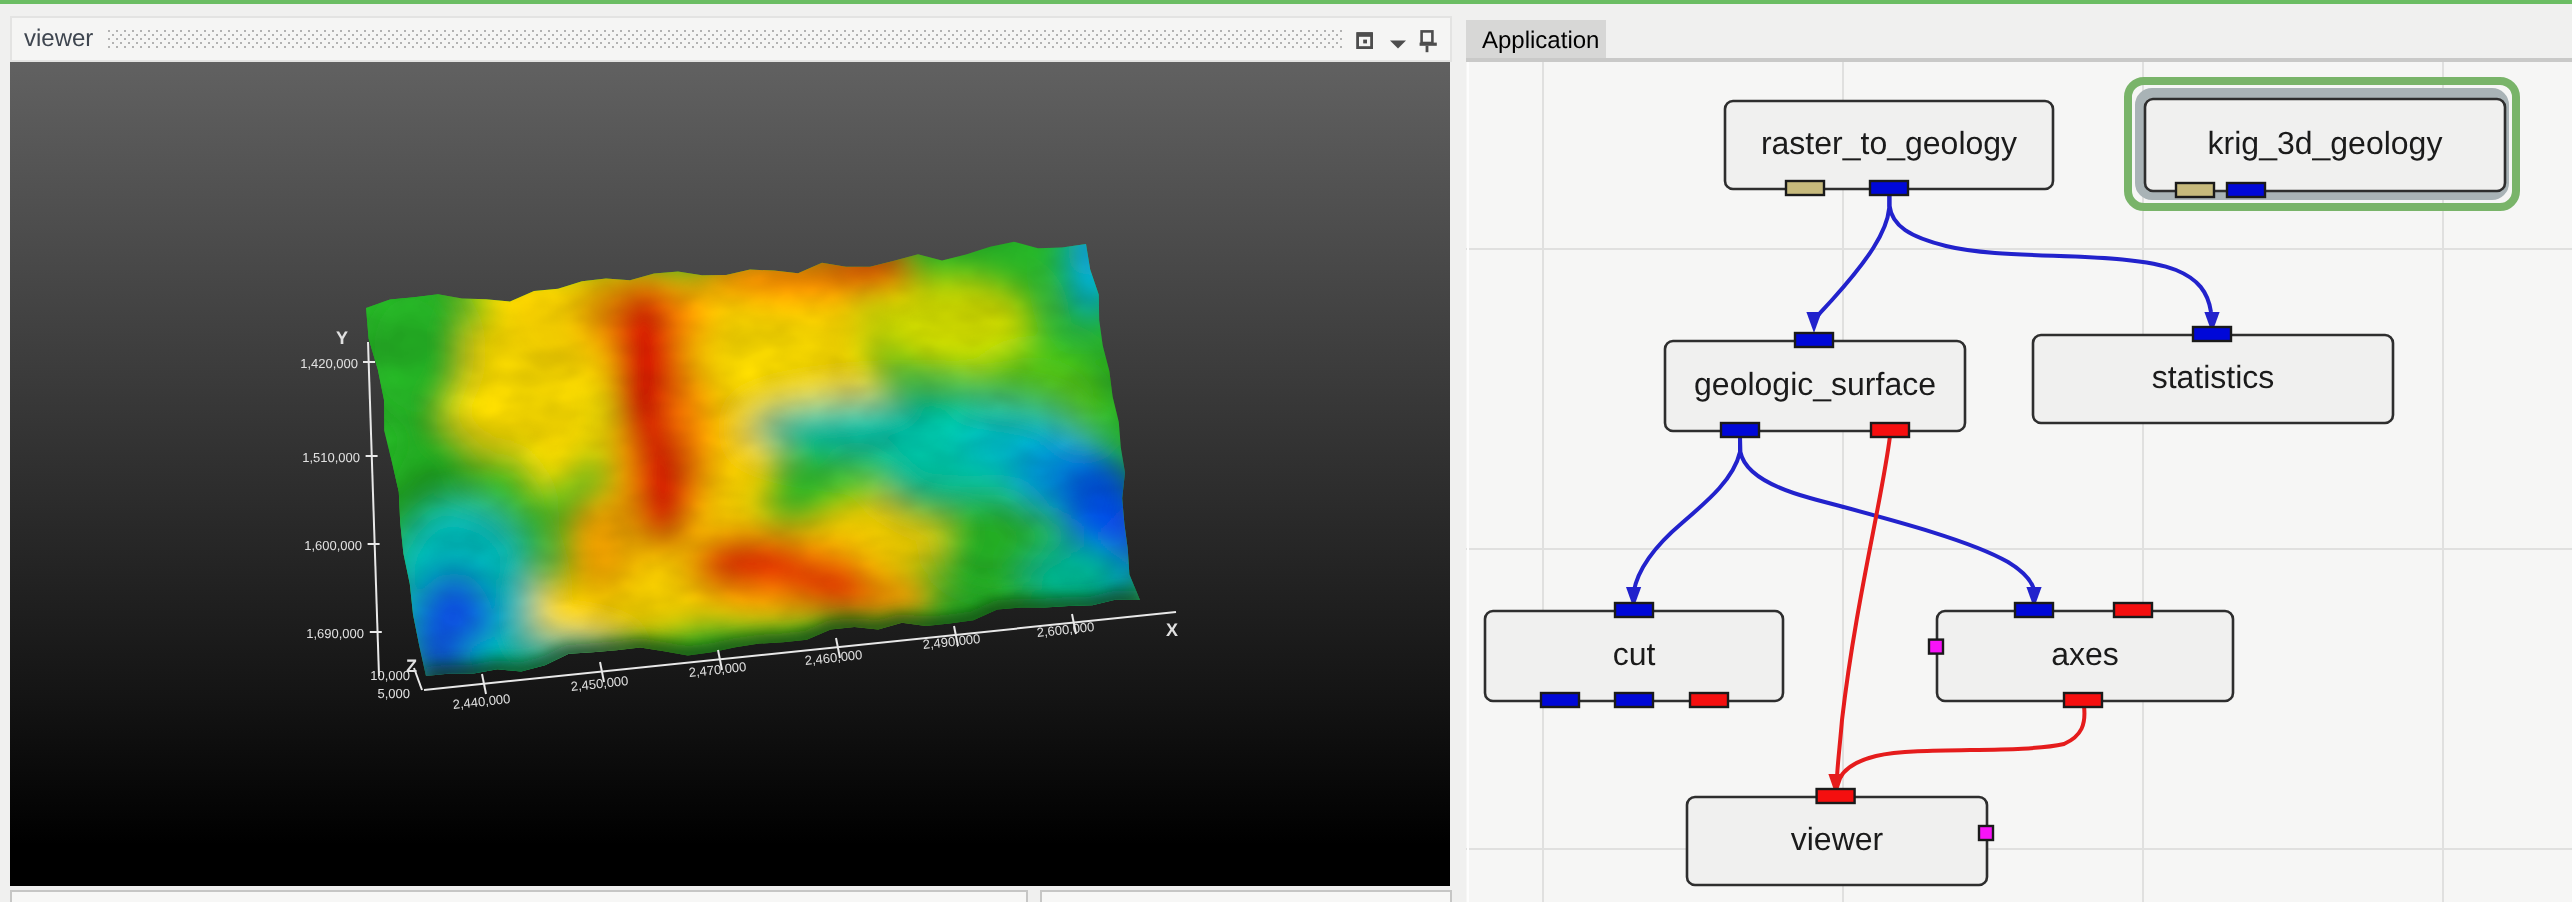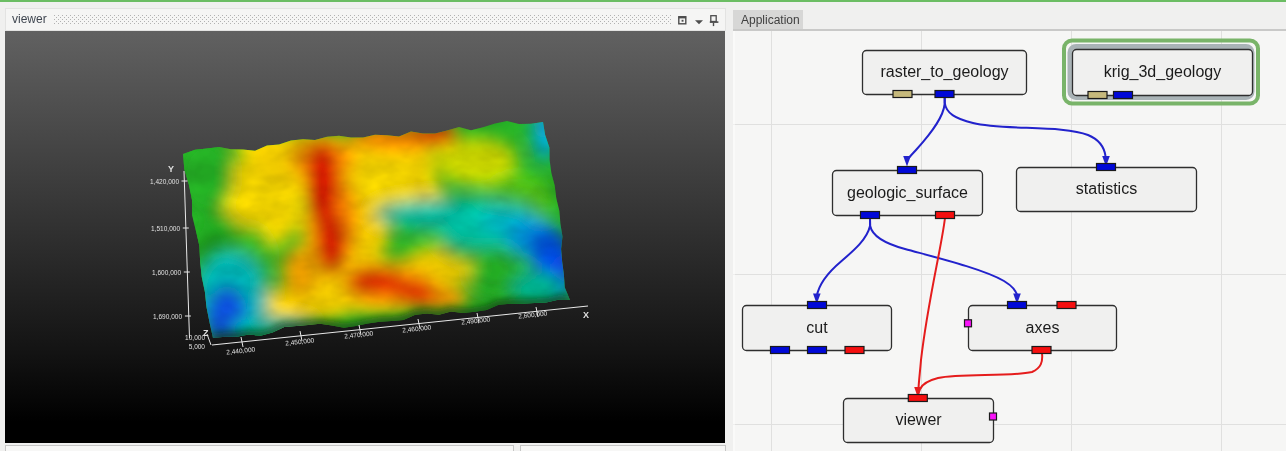--- a/index.html
+++ b/index.html
@@ -144,21 +144,21 @@
           <text x="528" y="286" transform="rotate(-6 528 286)">2,600,000</text>
         </g>
       </g>
     </svg>
   </div>
 
   <div class="abs" style="left:5px;top:445px;width:509px;height:10px;background:#f7f7f6;border:1px solid #c6c6c5;"></div>
   <div class="abs" style="left:520px;top:445px;width:206px;height:10px;background:#f7f7f6;border:1px solid #c6c6c5;"></div>
 
   <div class="abs" style="left:733px;top:10px;width:70px;height:21px;background:#d7d7d6;">
-    <div class="abs" style="left:8px;top:3px;font-size:12px;color:#404040;">Application</div>
+    <div class="abs" style="left:8px;top:3px;font-size:12px;color:#000000;">Application</div>
   </div>
   <div class="abs" style="left:733px;top:29px;width:553px;height:2px;background:#c9c9c8;"></div>
 
   <svg class="abs" style="left:733px;top:31px;" width="553" height="420" viewBox="0 0 553 420">
     <rect x="0" y="0" width="553" height="420" fill="#f6f6f5"></rect>
 
     <g stroke="#e0e0df" stroke-width="1">
       <line x1="38.5" y1="0" x2="38.5" y2="420"></line>
       <line x1="188.5" y1="0" x2="188.5" y2="420"></line>
       <line x1="338.5" y1="0" x2="338.5" y2="420"></line>

